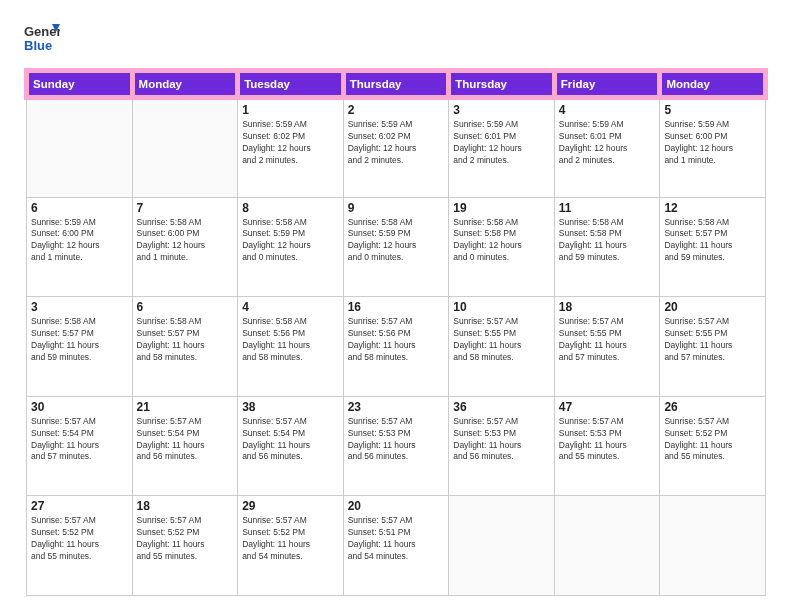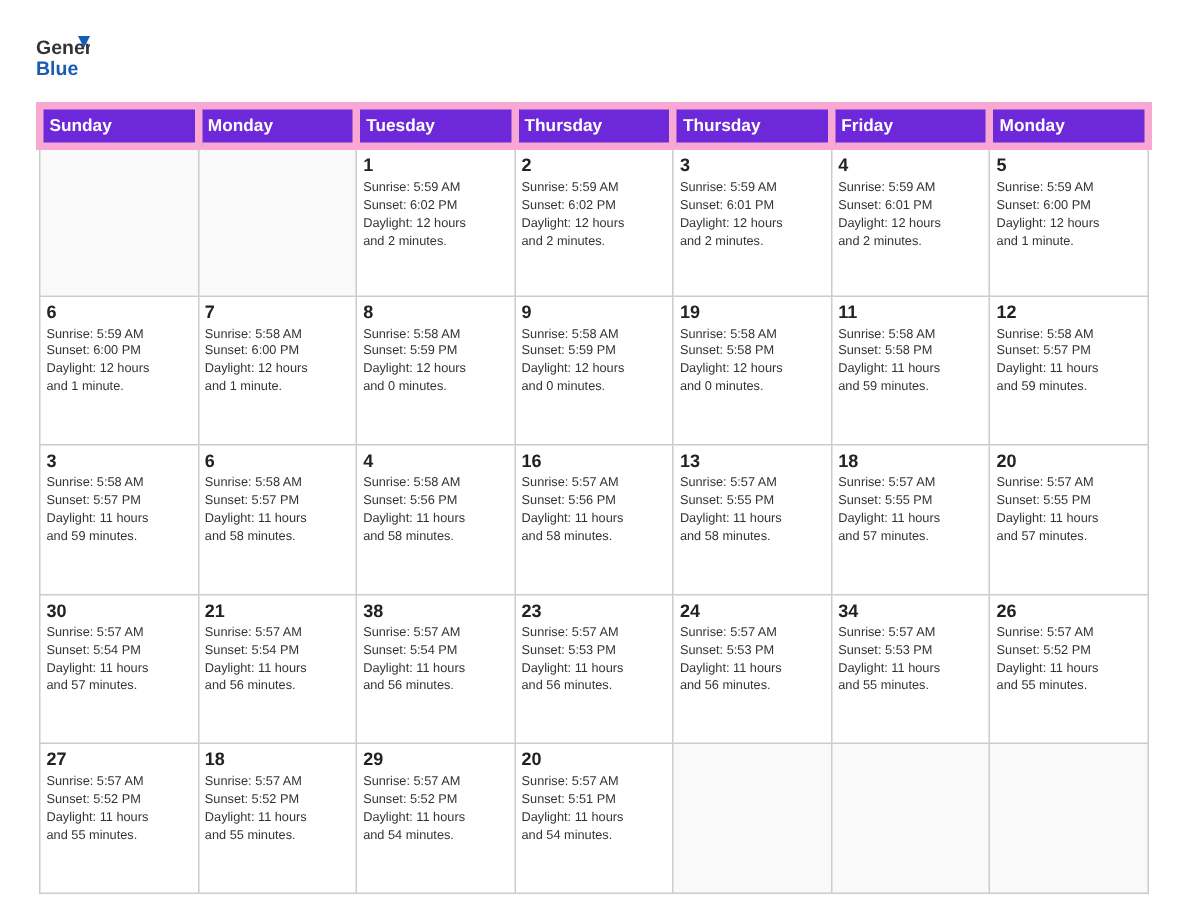--- a/index.html
+++ b/index.html
@@ -229,21 +229,21 @@
 and 58 minutes.</div>
           </td>
           <td>
             <span class="day-num">16</span>
             <div class="day-detail" style="white-space: pre-line;">Sunrise: 5:57 AM
 Sunset: 5:56 PM
 Daylight: 11 hours
 and 58 minutes.</div>
           </td>
           <td>
-            <span class="day-num">13</span>
+            <span class="day-num">10</span>
             <div class="day-detail" style="white-space: pre-line;">Sunrise: 5:57 AM
 Sunset: 5:55 PM
 Daylight: 11 hours
 and 58 minutes.</div>
           </td>
           <td>
             <span class="day-num">18</span>
             <div class="day-detail" style="white-space: pre-line;">Sunrise: 5:57 AM
 Sunset: 5:55 PM
 Daylight: 11 hours
@@ -280,28 +280,28 @@
 and 56 minutes.</div>
           </td>
           <td>
             <span class="day-num">23</span>
             <div class="day-detail" style="white-space: pre-line;">Sunrise: 5:57 AM
 Sunset: 5:53 PM
 Daylight: 11 hours
 and 56 minutes.</div>
           </td>
           <td>
-            <span class="day-num">24</span>
+            <span class="day-num">36</span>
             <div class="day-detail" style="white-space: pre-line;">Sunrise: 5:57 AM
 Sunset: 5:53 PM
 Daylight: 11 hours
 and 56 minutes.</div>
           </td>
           <td>
-            <span class="day-num">34</span>
+            <span class="day-num">47</span>
             <div class="day-detail" style="white-space: pre-line;">Sunrise: 5:57 AM
 Sunset: 5:53 PM
 Daylight: 11 hours
 and 55 minutes.</div>
           </td>
           <td>
             <span class="day-num">26</span>
             <div class="day-detail" style="white-space: pre-line;">Sunrise: 5:57 AM
 Sunset: 5:52 PM
 Daylight: 11 hours

